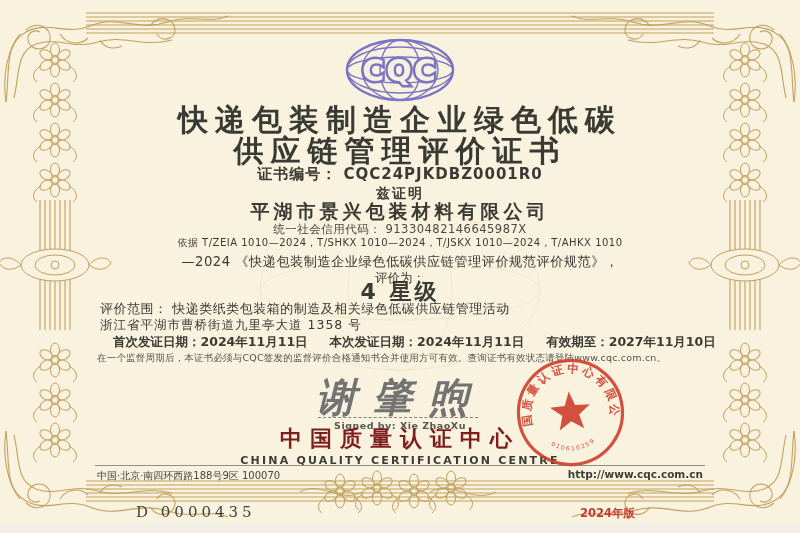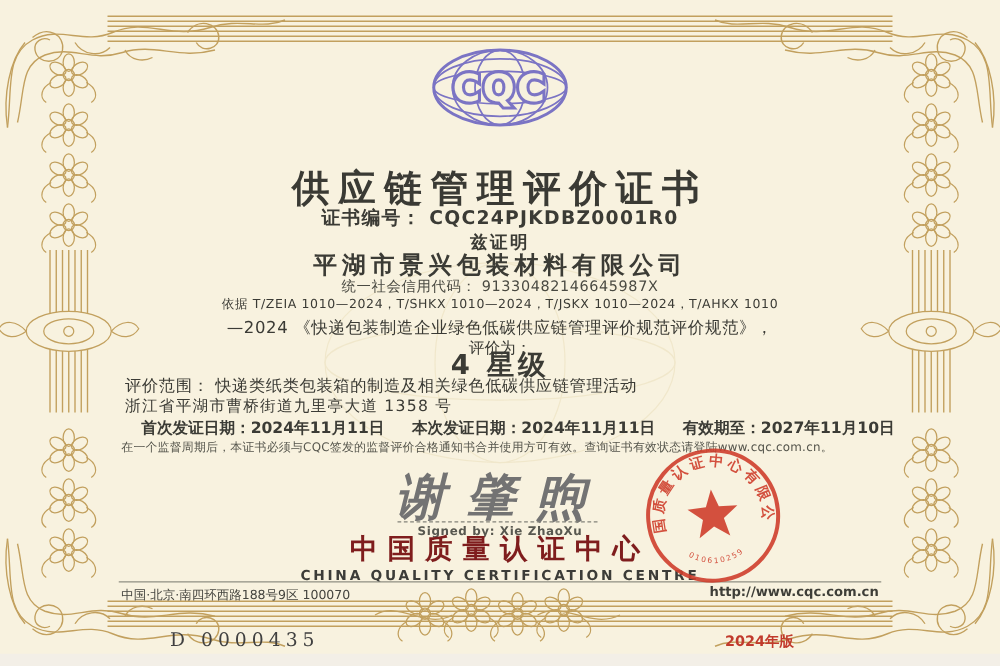--- a/index.html
+++ b/index.html
@@ -132,20 +132,21 @@
       <ellipse cx="56" cy="32" rx="53" ry="30" stroke-width="2.4"></ellipse>
       <ellipse cx="56" cy="32" rx="38" ry="30" stroke-width="1.4"></ellipse>
       <ellipse cx="56" cy="32" rx="20" ry="30" stroke-width="1.4"></ellipse>
       <ellipse cx="56" cy="32" rx="53" ry="13" stroke-width="1.4"></ellipse>
       <ellipse cx="56" cy="32" rx="53" ry="23" stroke-width="1.4"></ellipse>
     </g>
     <text x="56" y="43" text-anchor="middle" font-size="30" font-weight="bold" font-family="DejaVu Sans, sans-serif" letter-spacing="2" stroke="#7b74c4" stroke-width="5" fill="none">CQC</text>
     <text x="56" y="43" text-anchor="middle" font-size="30" font-weight="bold" font-family="DejaVu Sans, sans-serif" letter-spacing="2" fill="#f6f1de">CQC</text>
   </svg>
 
+  <div class="abs ctr title t1">快递包装制造企业绿色低碳</div>
   <div class="abs ctr title t2">供应链管理评价证书</div>
 
   <div class="abs ctr certno">
     <span>证书编号：</span>
     <span>CQC24PJKDBZ0001R0</span>
   </div>
 
   <div class="abs ctr declare">兹证明</div>
   <div class="abs ctr company">平湖市景兴包装材料有限公司</div>
 

